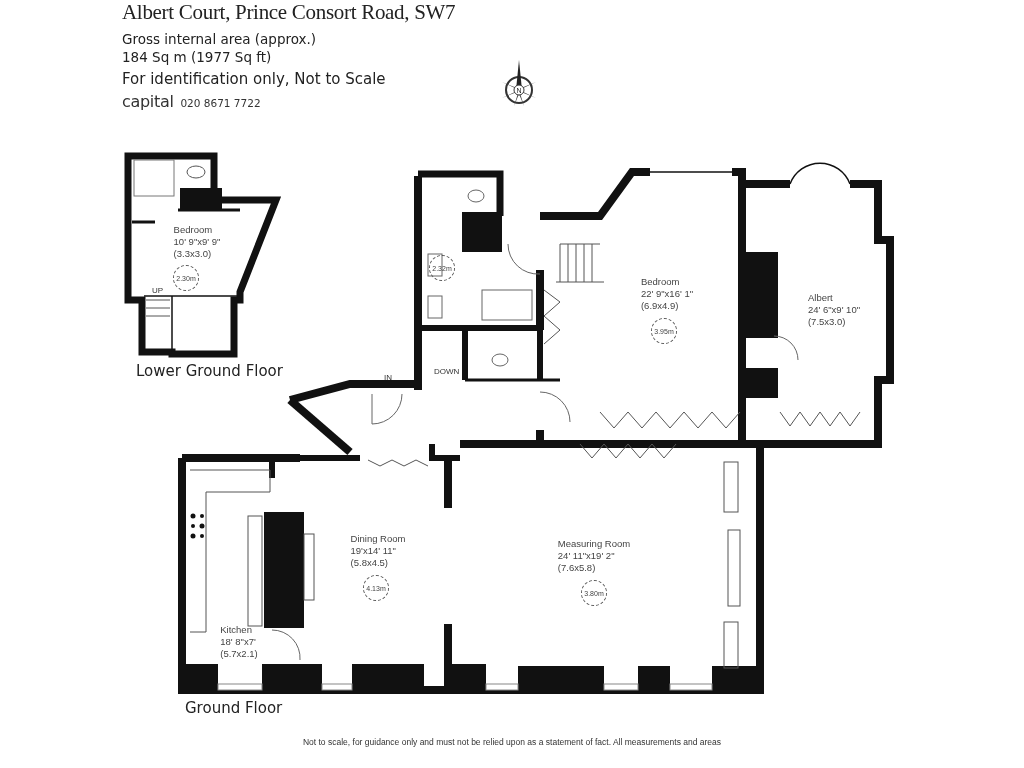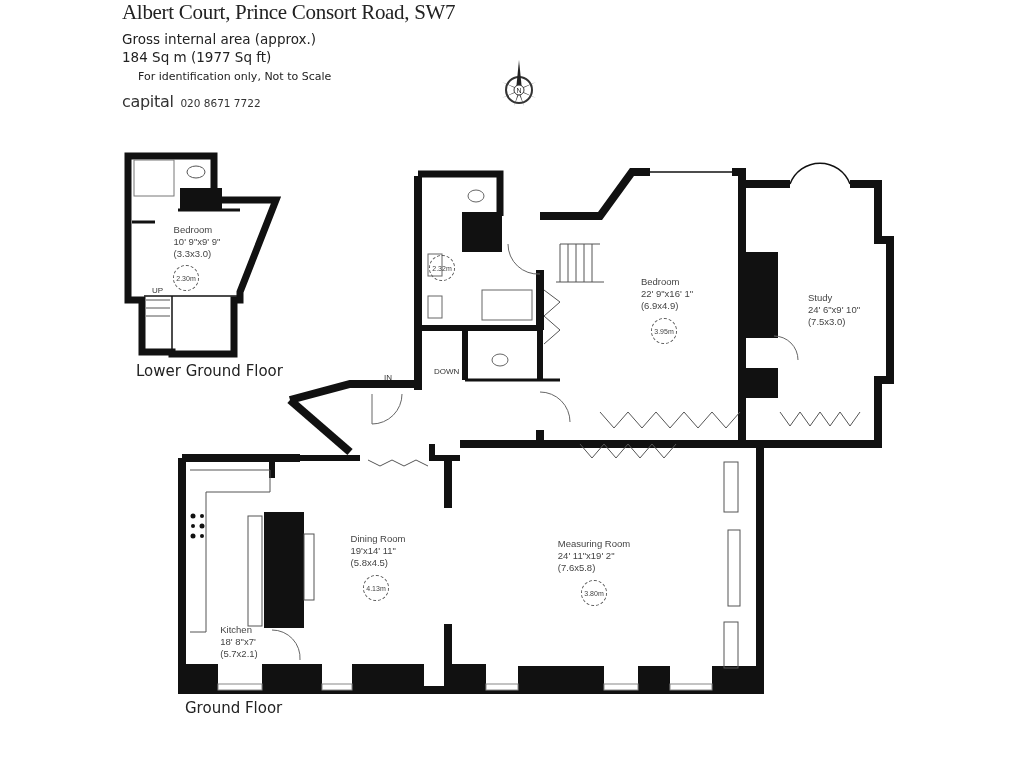--- a/index.html
+++ b/index.html
@@ -1,21 +1,21 @@
 <!DOCTYPE html>
 <html><head>
 <meta charset="utf-8">
 <style>
   html, body { margin:0; padding:0; background:#fff; }
   body { width:1024px; height:768px; position:relative; overflow:hidden; font-family:"DejaVu Sans", sans-serif; color:#222; }
   .abs { position:absolute; }
   .title { left:122px; top:0px; font-size:21px; color:#222; font-family:Liberation Serif, serif; letter-spacing:-0.3px; }
   .sub1 { left:122px; top:31px; font-size:13.5px; color:#222; }
   .sub2 { left:122px; top:49px; font-size:13.5px; color:#222; }
-  .sub3 { left:122px; top:70px; font-size:11px; color:#222;margin-left:16px; }
+  .sub3 { left:122px; top:70px; font-size:15px; color:#222; }
   .brand { left:122px; top:92px; font-size:15px; color:#333; }
   .brand .logo { font-size:16px; letter-spacing:-0.3px; }
   .brand .phone { font-size:10.5px; margin-left:2px; }
   .floor-label { font-size:15px; color:#222; }
   .room { position:absolute; text-align:left; font-family:"Liberation Sans", sans-serif; font-size:9.5px; color:#444; line-height:12px; transform:translateX(-50%); white-space:nowrap; }
   .ceil { position:absolute; width:24px; height:24px; border:1px dashed #555; border-radius:50%; font-family:"Liberation Sans", sans-serif; font-size:7px; color:#444; display:flex; align-items:center; justify-content:center; transform:translate(-50%,-50%); }
   .small-label { position:absolute; font-family:"Liberation Sans", sans-serif; font-size:8px; color:#333; }
   .disclaimer { left:0; width:1024px; top:736px; text-align:center; font-family:"Liberation Sans", sans-serif; font-size:8.5px; color:#333; line-height:12px; }
   svg.plan { position:absolute; left:0; top:0; }
 </style>
@@ -172,21 +172,21 @@
 <div class="ceil" style="left:442px;top:268px">2.32m</div>
 
 <div class="room" style="left:667px;top:276px">
   <div>Bedroom</div>
   <div>22' 9"x16' 1"</div>
   <div>(6.9x4.9)</div>
 </div>
 <div class="ceil" style="left:664px;top:331px">3.95m</div>
 
 <div class="room" style="left:834px;top:292px">
-  <div>Study</div>
+  <div>Albert</div>
   <div>24' 6"x9' 10"</div>
   <div>(7.5x3.0)</div>
 </div>
 
 <div class="small-label" style="left:384px;top:373px">IN</div>
 <div class="small-label" style="left:434px;top:367px">DOWN</div>
 
 <div class="room" style="left:378px;top:533px">
   <div>Dining Room</div>
   <div>19'x14' 11"</div>
@@ -203,13 +203,14 @@
 
 <div class="room" style="left:239px;top:624px">
   <div>Kitchen</div>
   <div>18' 8"x7'</div>
   <div>(5.7x2.1)</div>
 </div>
 
 <div class="abs floor-label" style="left:185px;top:699px">Ground Floor</div>
 
 <div class="abs disclaimer">
+  <div>Not to scale, for guidance only and must not be relied upon as a statement of fact.  All measurements and areas</div>
 </div>
 
 </body></html>

